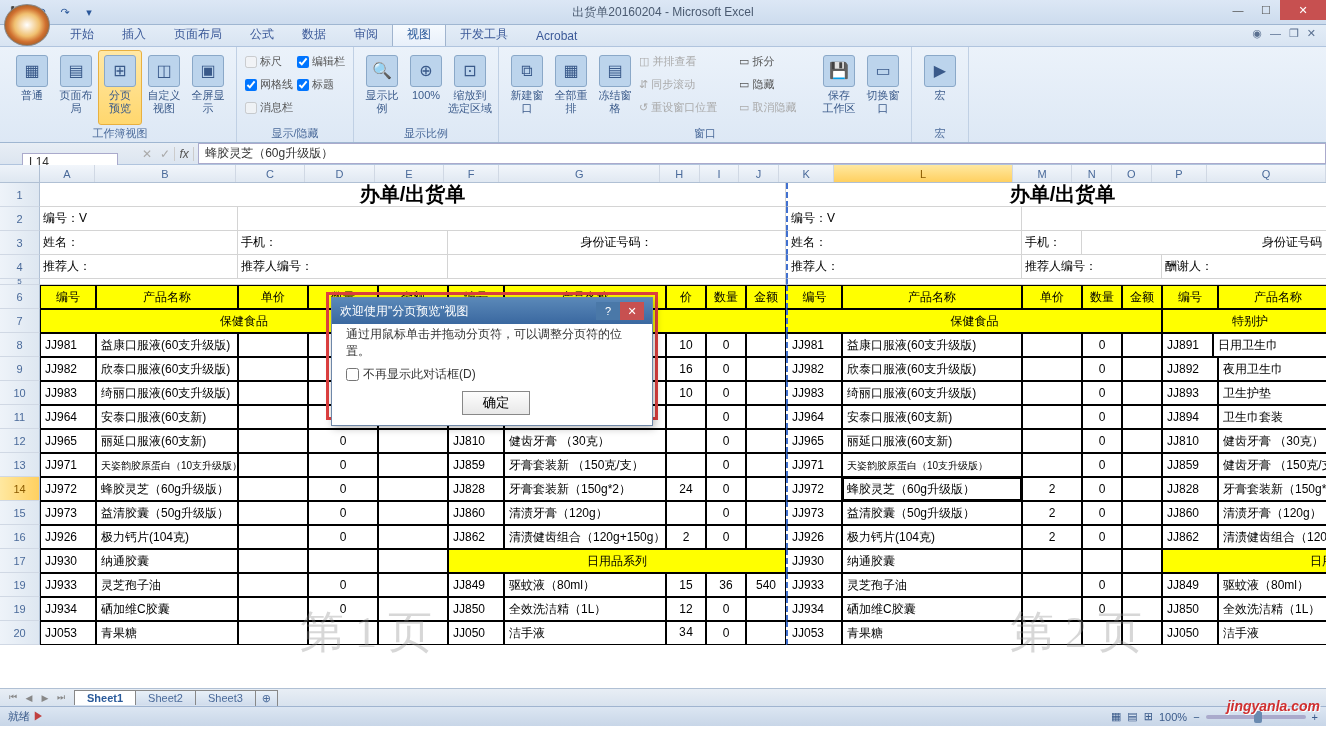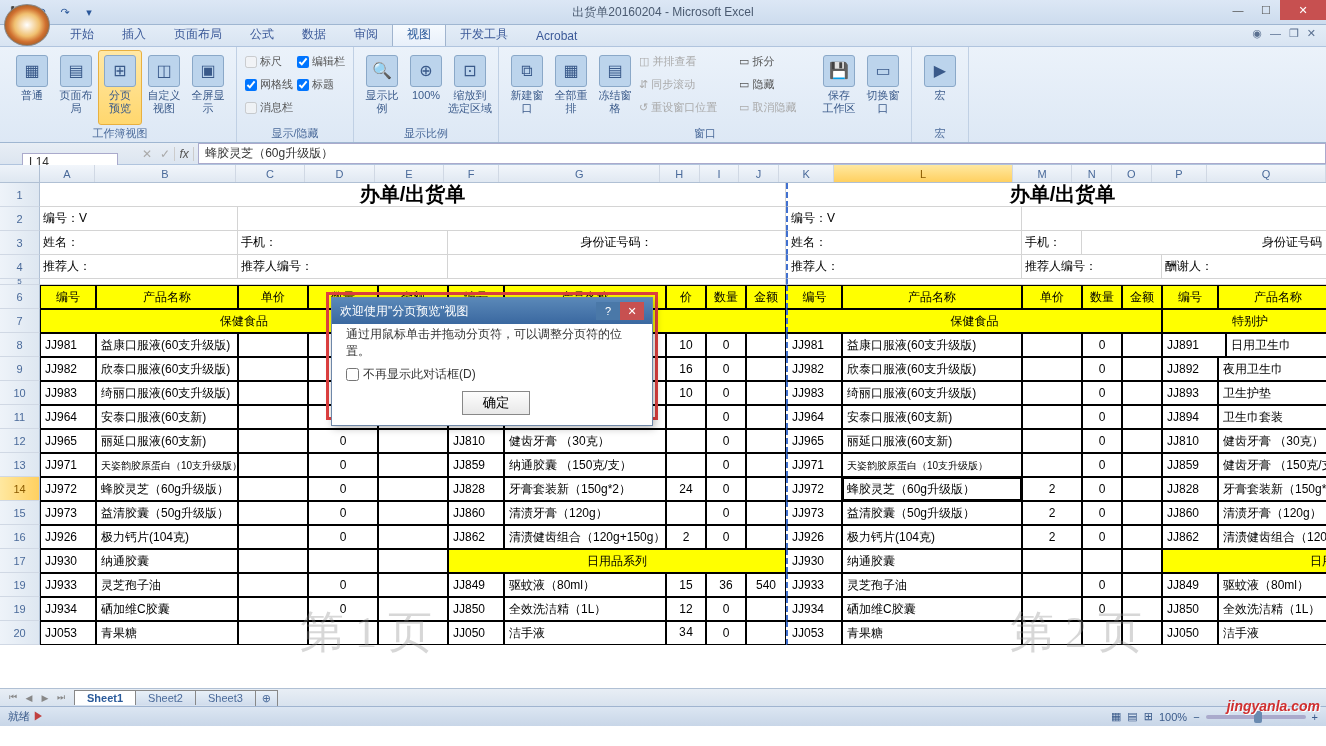--- a/index.html
+++ b/index.html
@@ -332,21 +332,21 @@
         <div class="cell data-cell" style="width:56px"></div>
         <div class="cell data-cell" style="width:162px"></div>
         <div class="cell data-cell" style="width:40px;text-align:center;">10</div>
         <div class="cell data-cell" style="width:40px;text-align:center;">0</div>
         <div class="cell data-cell" style="width:40px;text-align:center;"></div>
         <div class="cell data-cell page-break" style="width:56px">JJ981</div>
         <div class="cell data-cell  " style="width:180px">益康口服液(60支升级版)</div>
         <div class="cell data-cell" style="width:60px;text-align:center;"></div>
         <div class="cell data-cell" style="width:40px;text-align:center;">0</div>
         <div class="cell data-cell" style="width:40px"></div>
-        <div class="cell data-cell" style="width:64px">JJ891</div>
+        <div class="cell data-cell" style="width:51px">JJ891</div>
         <div class="cell data-cell" style="width:120px">日用卫生巾</div>
       </div>
       <div class="row">
         <div class="row-h">9</div>
         <div class="cell data-cell" style="width:56px">JJ982</div>
         <div class="cell data-cell " style="width:142px">欣泰口服液(60支升级版)</div>
         <div class="cell data-cell" style="width:70px"></div>
         <div class="cell data-cell" style="width:70px;text-align:center;">0</div>
         <div class="cell data-cell" style="width:70px"></div>
         <div class="cell data-cell" style="width:56px">JJ892</div>
@@ -423,21 +423,21 @@
         <div class="cell data-cell" style="width:120px">健齿牙膏 （30克）</div>
       </div>
       <div class="row">
         <div class="row-h">13</div>
         <div class="cell data-cell" style="width:56px">JJ971</div>
         <div class="cell data-cell small-font" style="width:142px">天姿韵胶原蛋白（10支升级版）</div>
         <div class="cell data-cell" style="width:70px"></div>
         <div class="cell data-cell" style="width:70px;text-align:center;">0</div>
         <div class="cell data-cell" style="width:70px"></div>
         <div class="cell data-cell" style="width:56px">JJ859</div>
-        <div class="cell data-cell" style="width:162px">纳通胶囊 （150克/支）</div>
+        <div class="cell data-cell" style="width:162px">牙膏套装新 （150克/支）</div>
         <div class="cell data-cell" style="width:40px;text-align:center;"></div>
         <div class="cell data-cell" style="width:40px;text-align:center;">0</div>
         <div class="cell data-cell" style="width:40px;text-align:center;"></div>
         <div class="cell data-cell page-break" style="width:56px">JJ971</div>
         <div class="cell data-cell  small-font" style="width:180px">天姿韵胶原蛋白（10支升级版）</div>
         <div class="cell data-cell" style="width:60px;text-align:center;"></div>
         <div class="cell data-cell" style="width:40px;text-align:center;">0</div>
         <div class="cell data-cell" style="width:40px"></div>
         <div class="cell data-cell" style="width:56px">JJ859</div>
         <div class="cell data-cell" style="width:120px">健齿牙膏 （150克/支</div>

